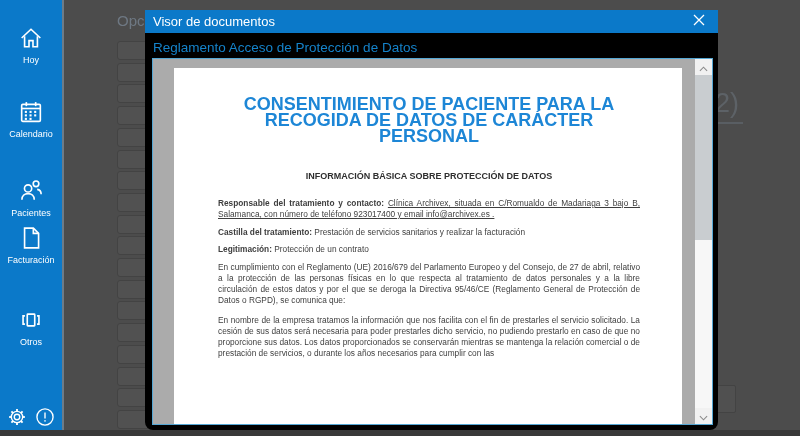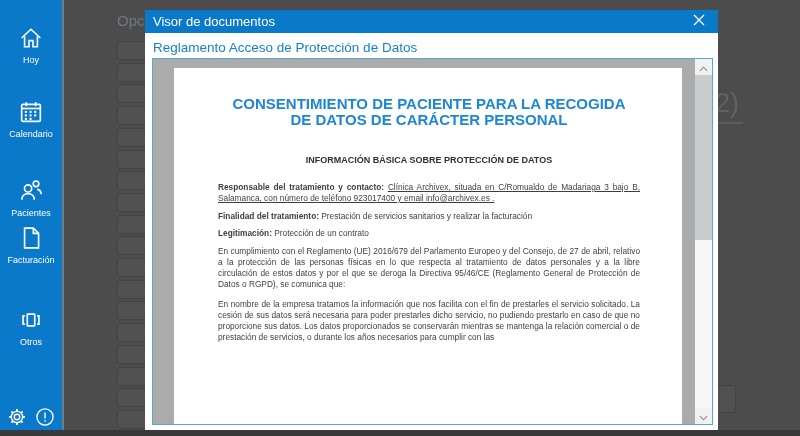--- a/index.html
+++ b/index.html
@@ -25,33 +25,33 @@
                align-items:center; color:#fff; cursor:pointer; }
   .side-item svg { width:28px; height:28px; display:block; }
   .side-label { font-size:9px; color:#fff; margin-top:3px; white-space:nowrap; }
   .sidebar-footer { position:absolute; left:0; bottom:8px; width:62px; display:flex;
                     justify-content:space-evenly; align-items:center; }
   .sidebar-footer svg { width:22px; height:22px; display:block; cursor:pointer; }
 
   .bottom-strip { position:absolute; left:0; top:430px; width:800px; height:6px; background:#393939; z-index:20; }
 
   
-  .dialog { position:absolute; left:145px; top:10px; width:573px; height:420px; background:#ffffff; z-index:10; }
+  .dialog { position:absolute; left:145px; top:10px; width:573px; height:420px; background:#000000; z-index:10;border-radius:8px; }
   .titlebar { position:absolute; left:0; top:0; width:573px; height:23px; background:#0b79c9;
               display:flex; align-items:center; justify-content:space-between; padding:0 8px; }
   .titlebar-title { color:#fff; font-size:13px; }
   .close-btn { background:transparent; border:none; width:22px; height:20px; display:flex;
                align-items:center; justify-content:center; cursor:pointer; }
   .doc-subtitle { position:absolute; left:8px; top:30px; font-size:13.5px; color:#1583cb; }
 
   .viewer { position:absolute; left:7px; top:48px; width:561px; height:367px;
             background:#ababab; border:1px solid #55a7d4; overflow:hidden; }
   .page { position:absolute; left:21px; top:9px; width:508px; height:600px; background:#fff;
           padding:26px 42px 0 44px; color:#3e3e3e; }
-  .doc-title { font-size:15px; line-height:16px; font-weight:bold; color:#1d86d6;
+  .doc-title { font-size:18px; line-height:16px; font-weight:bold; color:#1d86d6;
                text-align:center; max-width:400px; margin:2px auto 0 auto; }
   .doc-h2 { font-size:9px; font-weight:bold; color:#2f2f2f; text-align:center; }
   .h2-basic { margin:27px 0 17px 0; }
   .h2-adic  { margin:17px 0 14px 0; }
   .fld, .para { font-size:8.3px; line-height:11px; text-align:justify; }
   .fld { margin-bottom:6.5px; }
   .para { margin-bottom:9.5px; }
   .lbl { font-weight:bold; }
   .u { text-decoration:underline; }
 
@@ -200,21 +200,21 @@
     </header>
 
     <div class="doc-subtitle">Reglamento Acceso de Protección de Datos</div>
 
     <div class="viewer">
       <div class="page">
         <h1 class="doc-title">CONSENTIMIENTO DE PACIENTE PARA LA RECOGIDA DE DATOS DE CARÁCTER PERSONAL</h1>
         <h2 class="doc-h2 h2-basic">INFORMACIÓN BÁSICA SOBRE PROTECCIÓN DE DATOS</h2>
         <div id="doc-fields">
             <p class="fld"><span class="lbl">Responsable del tratamiento y contacto: </span><span class="val u">Clínica Archivex, situada en C/Romualdo de Madariaga 3 bajo B, Salamanca, con número de teléfono 923017400 y email info@archivex.es .</span></p>
-            <p class="fld"><span class="lbl">Finalidad del tratamiento: </span><span class="val">Prestación de servicios sanitarios y realizar la facturación</span></p>
+            <p class="fld"><span class="lbl">Castilla del tratamiento: </span><span class="val">Prestación de servicios sanitarios y realizar la facturación</span></p>
             <p class="fld"><span class="lbl">Legitimación: </span><span class="val">Protección de un contrato</span></p>
           </div>
         <div id="doc-paragraphs">
             <p class="para">En cumplimiento con el Reglamento (UE) 2016/679 del Parlamento Europeo y del Consejo, de 27 de abril, relativo a la protección de las personas físicas en lo que respecta al tratamiento de datos personales y a la libre circulación de estos datos y por el que se deroga la Directiva 95/46/CE (Reglamento General de Protección de Datos o RGPD), se comunica que:</p>
             <p class="para">En nombre de la empresa tratamos la información que nos facilita con el fin de prestarles el servicio solicitado. La cesión de sus datos será necesaria para poder prestarles dicho servicio, no pudiendo prestarlo en caso de que no proporcione sus datos. Los datos proporcionados se conservarán mientras se mantenga la relación comercial o de prestación de servicios, o durante los años necesarios para cumplir con las</p>
           </div>
       </div>
 
       <div class="scrollbar">
         <div class="sb-btn sb-up">

